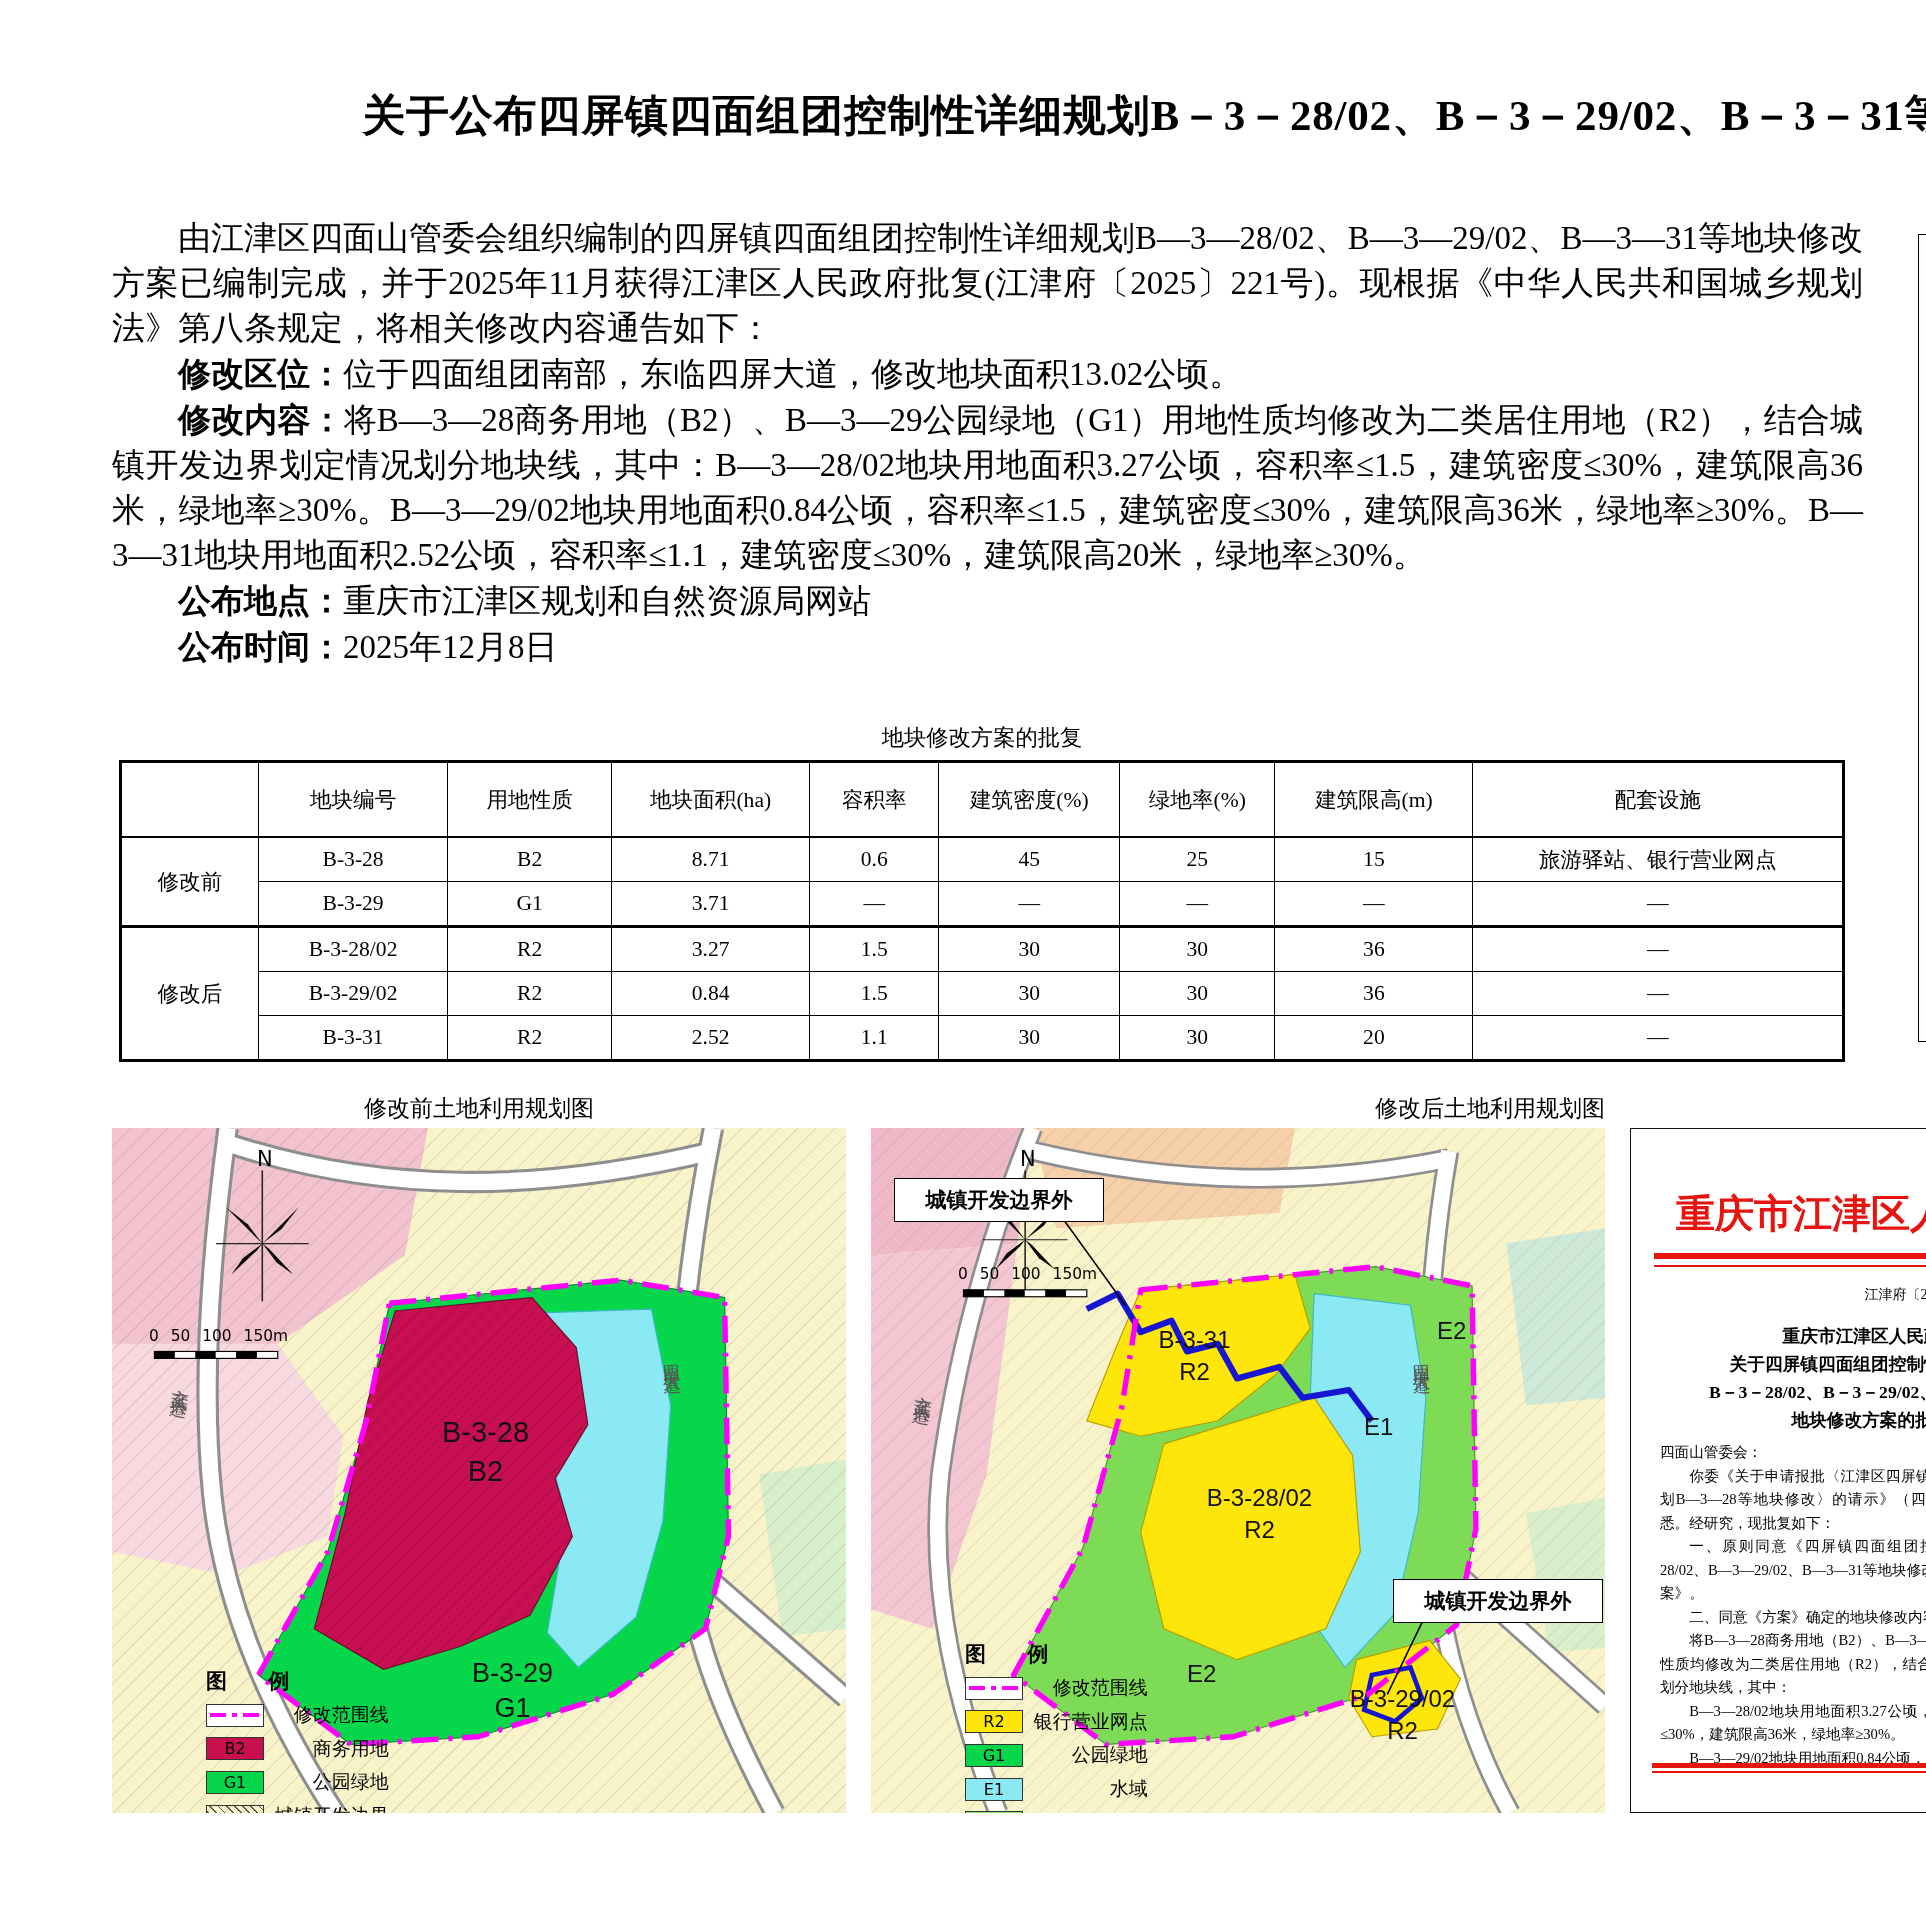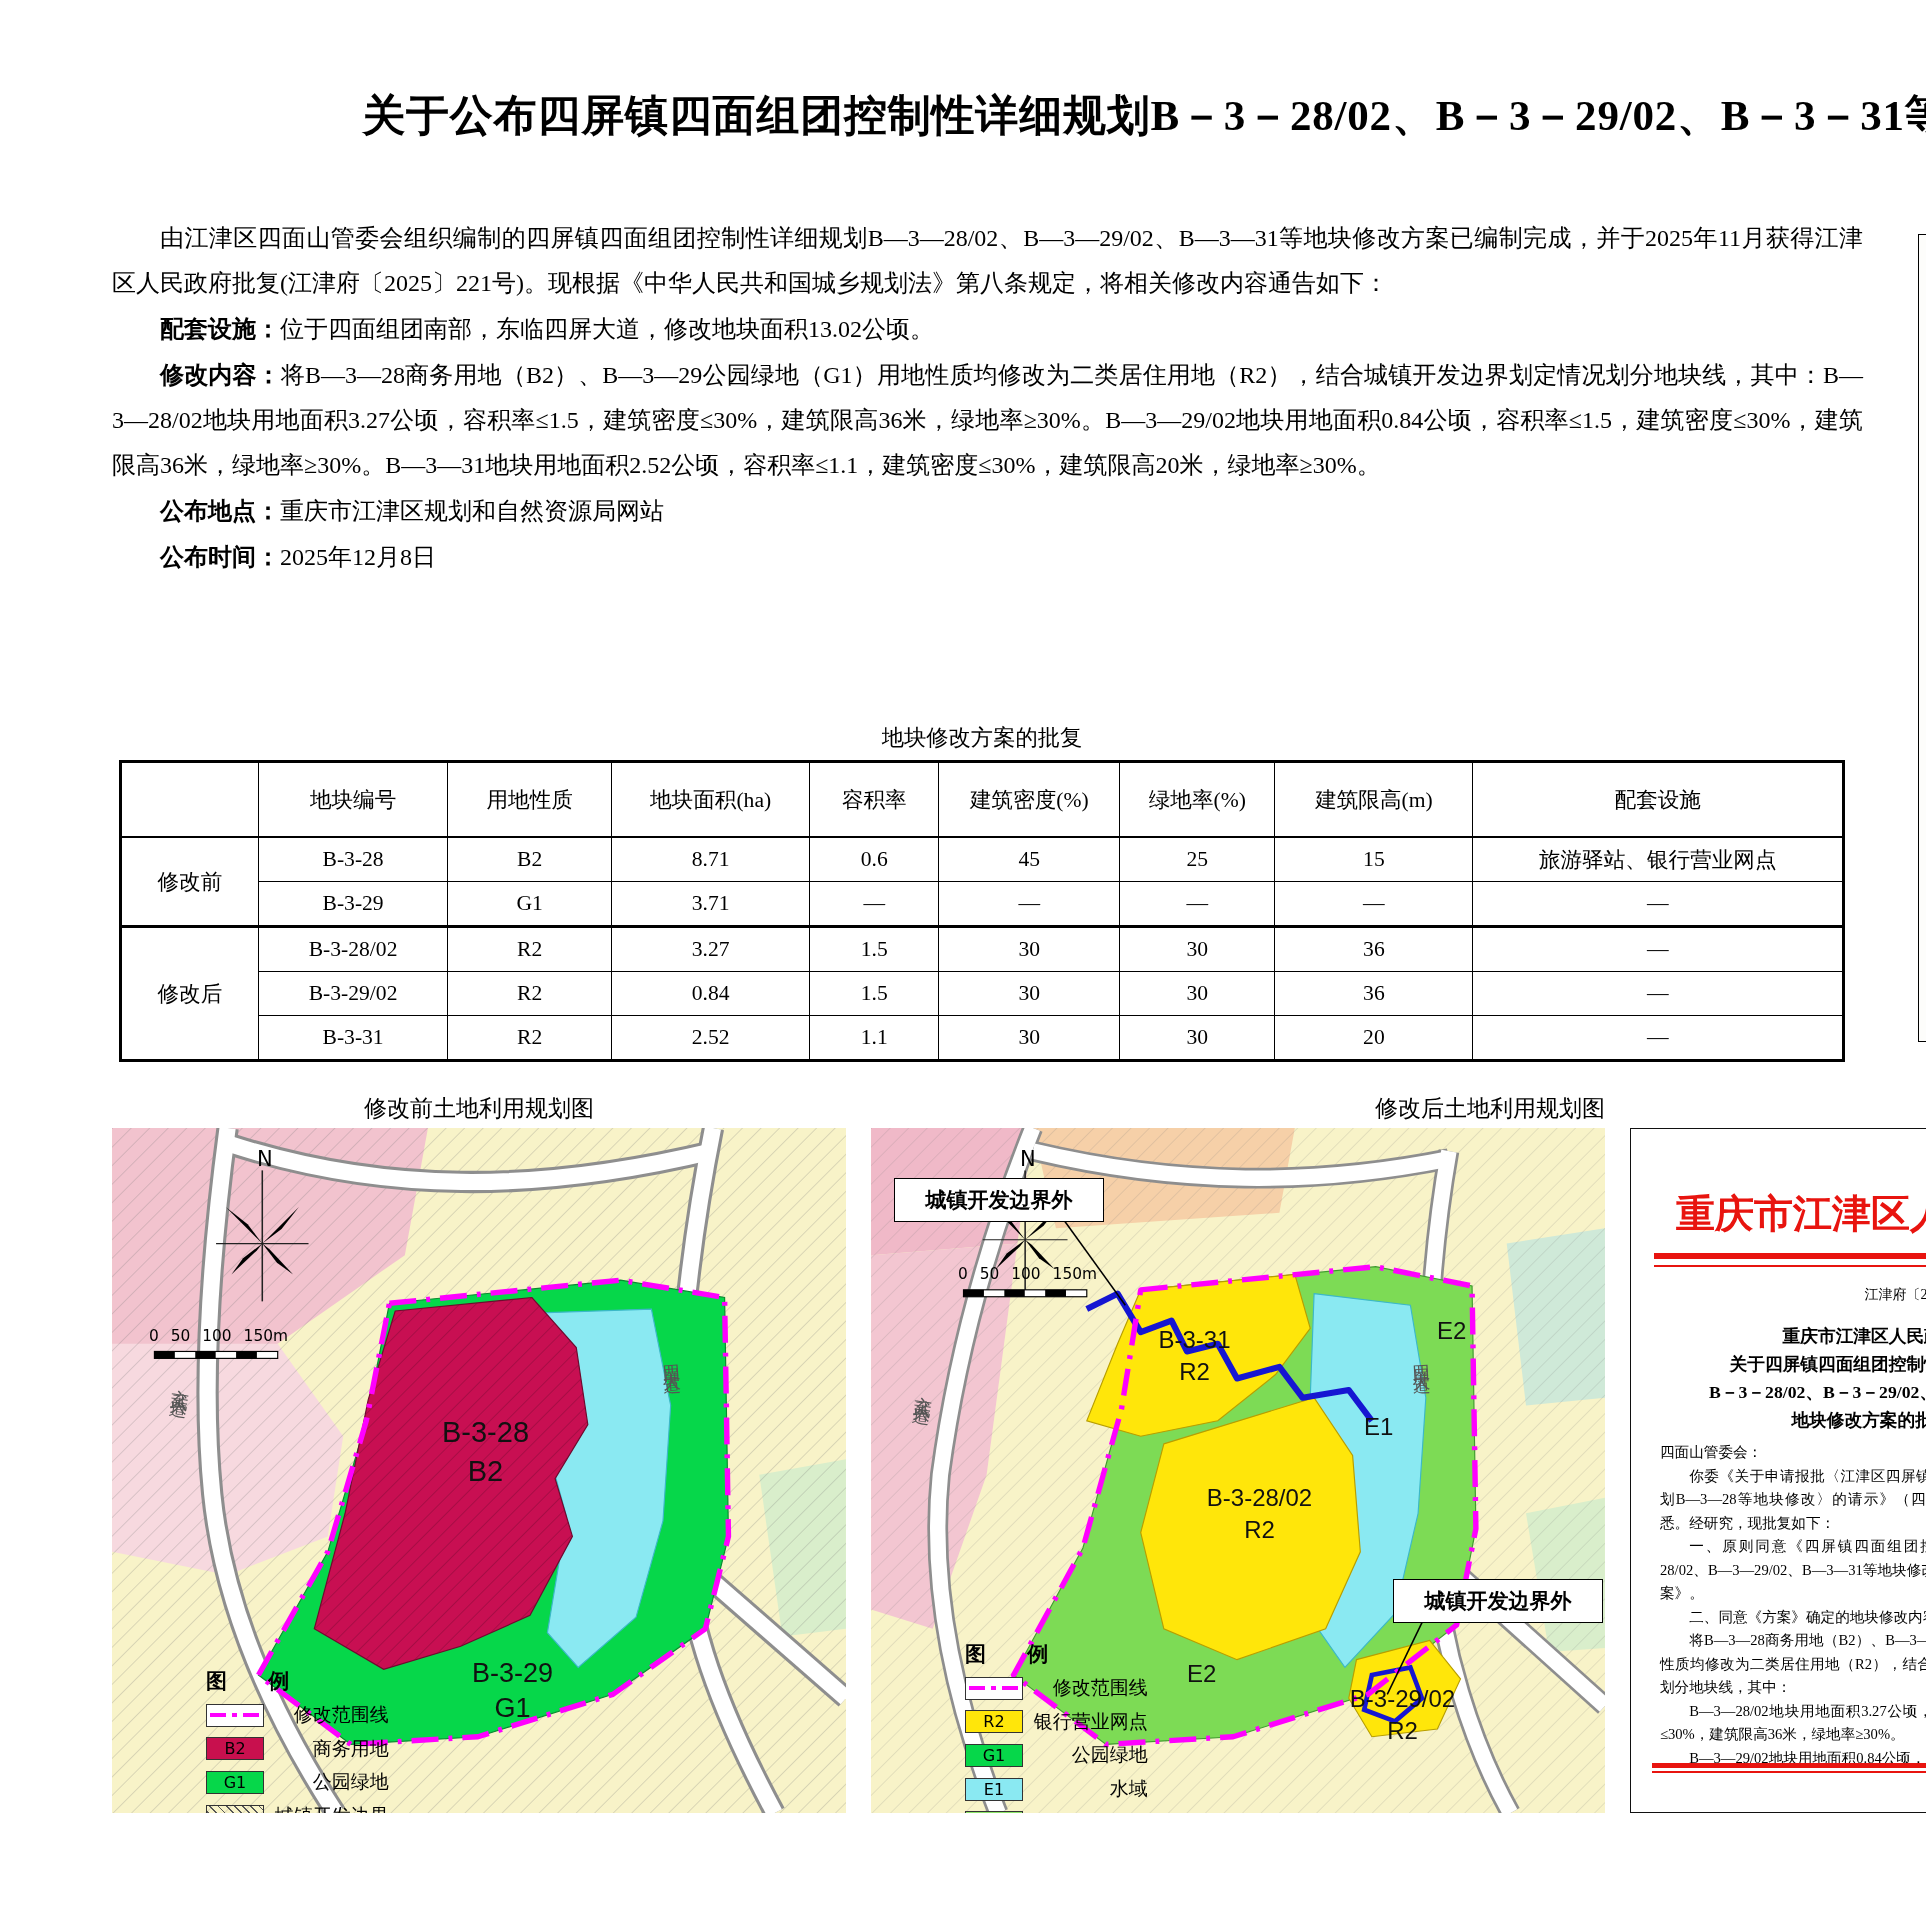--- a/index.html
+++ b/index.html
@@ -2,21 +2,21 @@
 <html style="font-size:6.2px"><head>
 <meta charset="utf-8">
 <style>
   html,body{margin:0;padding:0;background:#fff;}
   .page{position:relative;width:2705px;height:1913px;background:#ffffff;overflow:hidden;
         font-family:"Liberation Serif","DejaVu Serif",serif;color:#000;}
   .abs{position:absolute;}
   
   .main-title{left:0;top:87px;width:100%;text-align:center;font-size:43px;font-weight:bold;letter-spacing:0.8px;}
   
-  .notice{left:112px;top:216px;width:1751px;font-size:24px;line-height:45px;text-align:justify;}
+  .notice{left:112px;top:216px;width:1751px;font-size:33px;line-height:45px;text-align:justify;}
   .notice p{margin:0;text-indent:2em;}
   .notice .lbl{font-family:"Liberation Sans","DejaVu Sans",sans-serif;font-weight:bold;}
   
   .tbl-caption{left:119px;top:723px;width:1726px;text-align:center;font-size:22.3px;}
   table.cmp{left:119px;top:760px;position:absolute;width:1726px;border-collapse:collapse;table-layout:fixed;
             font-size:21.6px;text-align:center;}
   table.cmp th,table.cmp td{border:1.5px solid #000;padding:0;height:43px;overflow:hidden;}
   table.cmp tr.thead th{height:73px;font-weight:normal;border-bottom:2.7px solid #000;}
   table.cmp{border:3.5px solid #000;}
   table.cmp tr.grp-sep td{border-top:3.1px solid #000;}
@@ -57,21 +57,21 @@
 </style>
 </head>
 <body>
 
 <div class="page">
 
   <div class="abs main-title">关于公布四屏镇四面组团控制性详细规划B－3－28/02、B－3－29/02、B－3－31等地块修改方案的通告</div>
 
   <div class="abs notice">
     <p><span>由江津区四面山管委会组织编制的四屏镇四面组团控制性详细规划B—3—28/02、B—3—29/02、B—3—31等地块修改方案已编制完成，并于2025年11月获得江津区人民政府批复(江津府〔2025〕221号)。现根据《中华人民共和国城乡规划法》第八条规定，将相关修改内容通告如下：</span></p>
-    <p><span class="lbl">配套设施：</span><span>位于四面组团南部，东临四屏大道，修改地块面积13.02公顷。</span></p>
+    <p><span class="lbl">修改区位：</span><span>位于四面组团南部，东临四屏大道，修改地块面积13.02公顷。</span></p>
     <p><span class="lbl">修改内容：</span><span>将B—3—28商务用地（B2）、B—3—29公园绿地（G1）用地性质均修改为二类居住用地（R2），结合城镇开发边界划定情况划分地块线，其中：B—3—28/02地块用地面积3.27公顷，容积率≤1.5，建筑密度≤30%，建筑限高36米，绿地率≥30%。B—3—29/02地块用地面积0.84公顷，容积率≤1.5，建筑密度≤30%，建筑限高36米，绿地率≥30%。B—3—31地块用地面积2.52公顷，容积率≤1.1，建筑密度≤30%，建筑限高20米，绿地率≥30%。</span></p>
     <p><span class="lbl">公布地点：</span><span>重庆市江津区规划和自然资源局网站</span></p>
     <p><span class="lbl">公布时间：</span><span>2025年12月8日</span></p>
   </div>
 
   <div class="abs tbl-caption">地块修改方案的批复</div>
   <table class="cmp">
     <colgroup>
       <col style="width:8%">
         <col style="width:11%">

